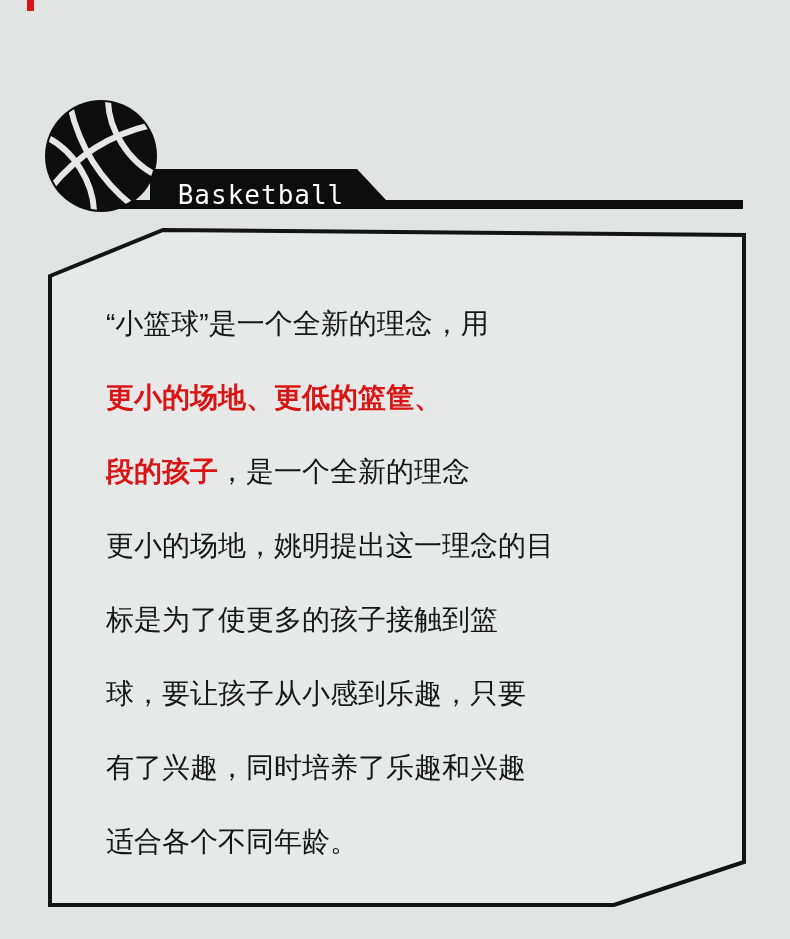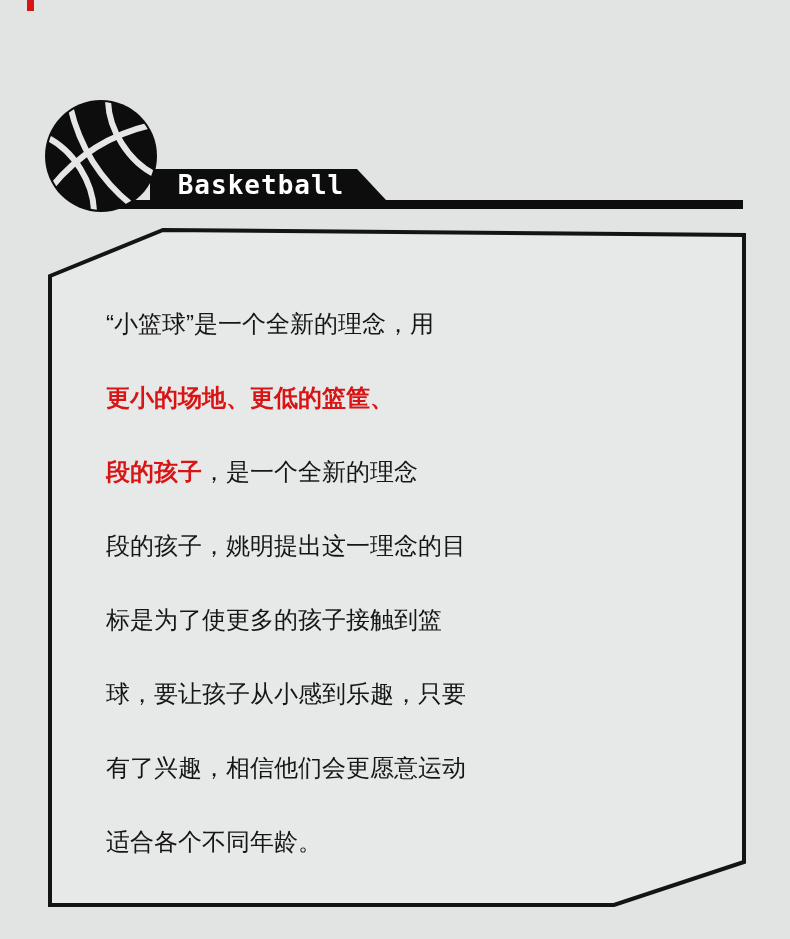--- a/index.html
+++ b/index.html
@@ -15,41 +15,41 @@
   .red-mark{
     position:absolute;left:27px;top:0;width:7px;height:11px;
     background:var(--red,#d91414);
   }
 
   
   .layer{position:absolute;left:0;top:0;width:790px;height:939px;pointer-events:none;}
 
   
   .brand{
-    position:absolute;left:163px;top:169px;width:196px;height:32px;
+    position:absolute;left:163px;top:179px;width:196px;height:32px;
     display:flex;align-items:center;justify-content:center;
     color:var(--brand-ink,#ffffff);
     font-family:"DejaVu Sans Mono",monospace;
-    font-size:26px;letter-spacing:1px;font-weight:700;
+    font-size:26px;letter-spacing:1px;font-weight:400;
     white-space:nowrap;
   }
 
   
   .tagline{
     position:absolute;left:398px;top:156px;width:345px;height:44px;
     display:flex;align-items:center;justify-content:center;
     color:var(--ink,#161616);
     font-size:35px;font-weight:500;letter-spacing:0px;
     white-space:nowrap;
   }
 
   
   .paragraph{
     position:absolute;left:106px;top:287px;width:600px;
-    font-size:24px;font-weight:500;
+    font-size:28px;font-weight:500;
     color:var(--ink,#161616);
   }
   .paragraph .line{
     height:74px;line-height:74px;white-space:nowrap;
   }
   .paragraph .seg-red{color:var(--red,#d91414);font-weight:bold;}
   .paragraph .seg-black{color:var(--ink,#161616);}
 </style>
 </head>
 <body>
@@ -57,24 +57,24 @@
 <div class="stage">
 
   <svg class="layer" viewBox="0 0 790 939">
     <polygon points="50,276 163,230 744,235 744,862 614,905 50,905" fill="#e7e8e8" stroke="#141414" stroke-width="4" stroke-linejoin="miter"></polygon>
   </svg>
 
   <div class="paragraph">
       <div class="line"><span class="seg-black">“小篮球”是一个全新的理念，用</span></div>
       <div class="line"><span class="seg-red">更小的场地、更低的篮筐、</span></div>
       <div class="line"><span class="seg-red">段的孩子</span><span class="seg-black">，是一个全新的理念</span></div>
-      <div class="line"><span class="seg-black">段的孩子，姚明提出这一理念的目</span></div>
+      <div class="line"><span class="seg-black">更小的场地，姚明提出这一理念的目</span></div>
       <div class="line"><span class="seg-black">标是为了使更多的孩子接触到篮</span></div>
       <div class="line"><span class="seg-black">球，要让孩子从小感到乐趣，只要</span></div>
-      <div class="line"><span class="seg-black">有了兴趣，相信他们会更愿意运动</span></div>
+      <div class="line"><span class="seg-black">有了兴趣，同时培养了乐趣和兴趣</span></div>
       <div class="line"><span class="seg-black">适合各个不同年龄。</span></div>
     </div>
 
   <svg class="layer" viewBox="0 0 790 939">
 
     <rect x="105" y="200" width="638" height="9" fill="#0d0d0d"></rect>
 
     <polygon points="150,169 357,169 386,200 386,209 150,209" fill="#0d0d0d"></polygon>
 
     <g transform="translate(45,100)">

